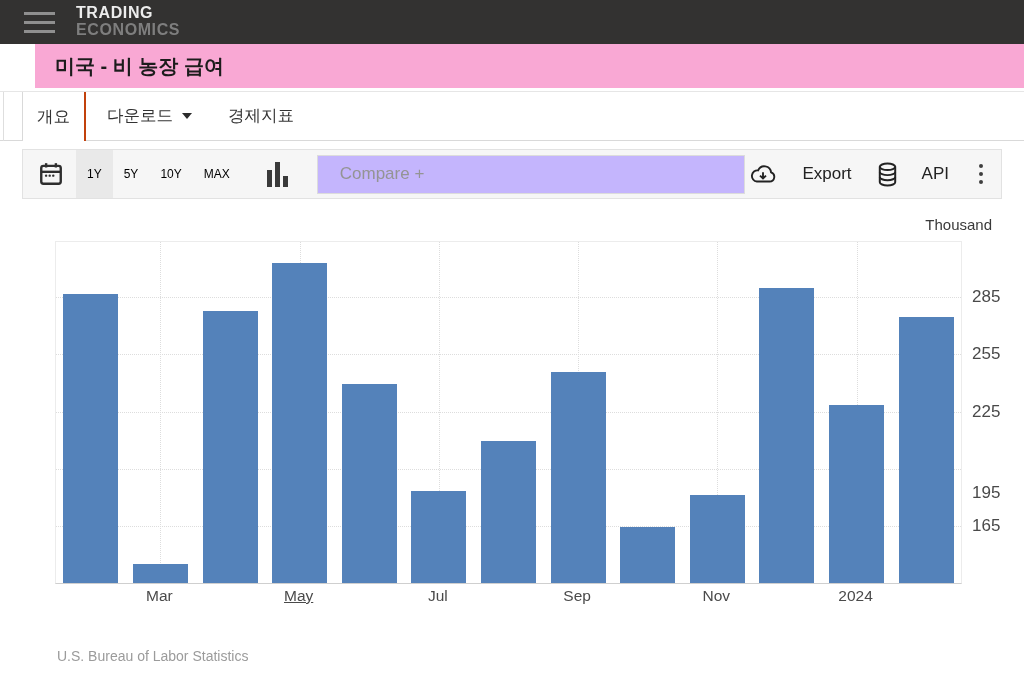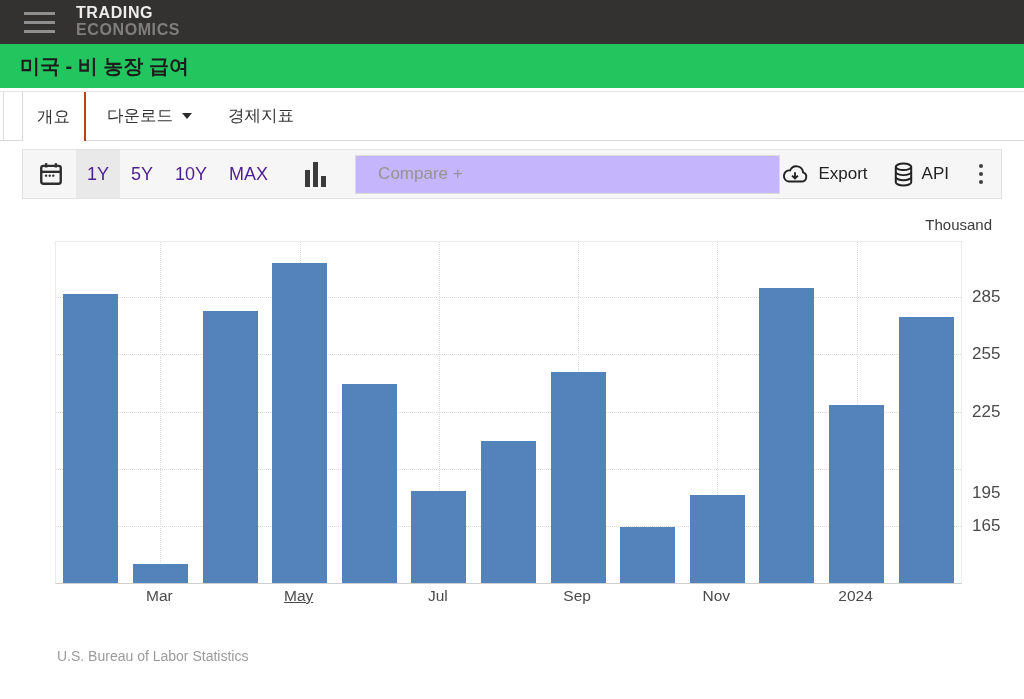--- a/index.html
+++ b/index.html
@@ -8,49 +8,49 @@
 
   
   .topbar { height:44px; background:#333231; display:flex; align-items:center; }
   .hamburger { margin-left:24px; width:31px; display:flex; flex-direction:column; gap:6px; cursor:pointer; }
   .hamburger span { height:3px; background:#8f8f8f; }
   .logo { margin-left:21px; font-weight:bold; font-size:16px; letter-spacing:.6px; line-height:1.05; cursor:pointer; }
   .logo-l1 { color:#ededed; }
   .logo-l2 { color:#7e7e7e; }
 
   
-  .titlebar { height:44px; background:#22c55e; display:flex; align-items:center; padding-left:20px; }
+  .titlebar { height:44px; background:#f9a8d4; display:flex; align-items:center; padding-left:20px;margin-left:35px; }
   .titlebar h1 { font-size:20px; font-weight:bold; color:#1c1c1c; }
 
   
   .tabs { margin-top:3px; height:48px; display:flex; align-items:stretch; padding-left:22px;
           border-top:1px solid #e6e6e6; border-bottom:1px solid #d9d9d9; background:#fff; position:relative; }
   .tabs::before { content:""; position:absolute; left:3px; top:0; bottom:-1px; width:1px; background:#dedede; }
   .tab { display:flex; align-items:center; padding:0 15px; font-size:16.5px; color:#333; cursor:pointer; }
   .tab + .tab { margin-left:6px; }
   .tab.active { background:#fff; border-left:1px solid #d9d9d9; border-right:2px solid #c2410c;
                 margin-bottom:-1px; z-index:2; padding:0 14px; }
   .caret { width:0; height:0; border-left:5px solid transparent; border-right:5px solid transparent;
            border-top:6px solid #2b2b2b; margin-left:9px; }
 
   
   .toolbar { margin:8px 22px 0; height:48px; background:#f6f6f6; border:1px solid #e2e2e2;
              display:flex; align-items:center; }
   .cal-btn { margin-left:15px; display:flex; cursor:pointer; }
   .ranges { display:flex; align-items:stretch; height:100%; margin-left:12px; }
-  .range { display:flex; align-items:center; padding:0 11px; font-size:18px; color:#4c1d95; cursor:pointer; }
+  .range { display:flex; align-items:center; padding:0 11px; font-size:12px; color:#000000; cursor:pointer; }
   .range.active { background:#e9e9e9; }
   .ctype { margin-left:26px; display:flex; align-items:flex-end; gap:3px; cursor:pointer; }
   .ctype i { display:block; width:5px; background:#3a3a3a; }
   .compare { margin-left:29px; width:404px; height:37px; border:1px solid #dcdcdc; background:#c4b5fd;
              padding-left:22px; font-size:17px; color:#333; outline:none;
              font-family:"Liberation Sans", sans-serif; }
   .compare::placeholder { color:#949494; }
   .tool-right { margin-left:auto; display:flex; align-items:center; gap:25px; margin-right:13px; }
-  .tool-btn { display:flex; align-items:center; gap:8px; font-size:17px; color:#222; cursor:pointer; }
+  .tool-btn { display:flex; align-items:center; gap:24px; font-size:17px; color:#222; cursor:pointer; }
   .kebab { display:flex; flex-direction:column; gap:4px; cursor:pointer; padding:2px 5px; }
   .kebab span { width:4px; height:4px; border-radius:50%; background:#3f3f3f; }
 
   
   .chart-section { position:relative; height:493px; }
   .unit-label { position:absolute; top:17px; right:32px; font-size:15px; color:#3a3a3a; }
   .plot { position:absolute; left:55px; top:42px; width:905px; height:341px;
           border:1px solid #ececec; border-bottom:1px solid #cfcfcf; }
   .gridline-h { position:absolute; left:0; right:0; height:0; border-top:1px dotted #ddd; }
   .gridline-v { position:absolute; top:0; bottom:0; width:0; border-left:1px dotted #ddd; }

